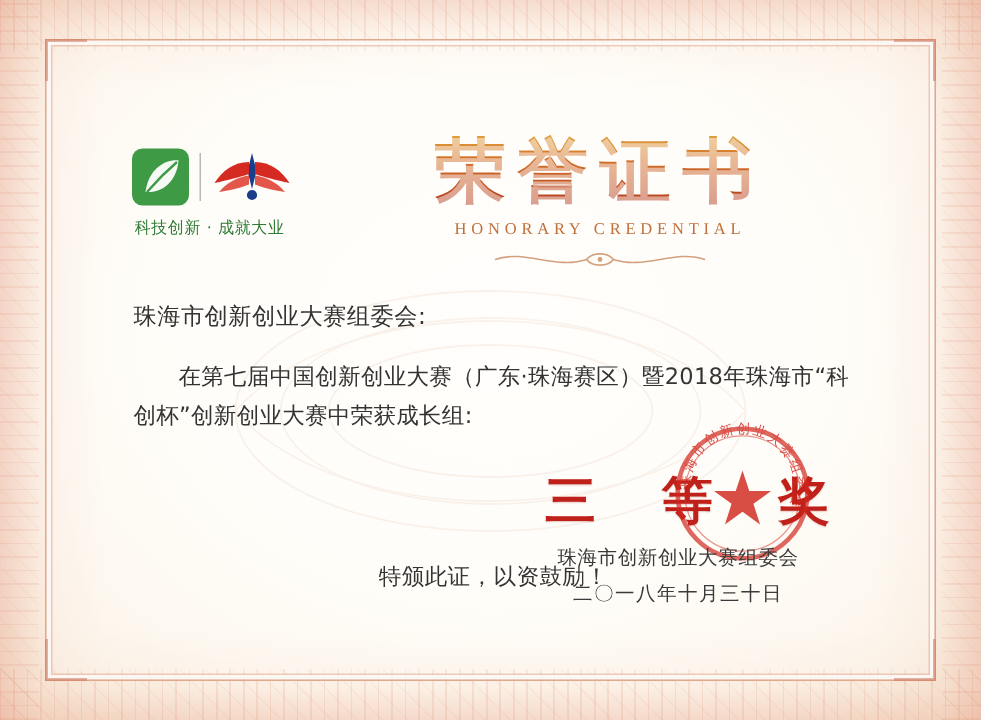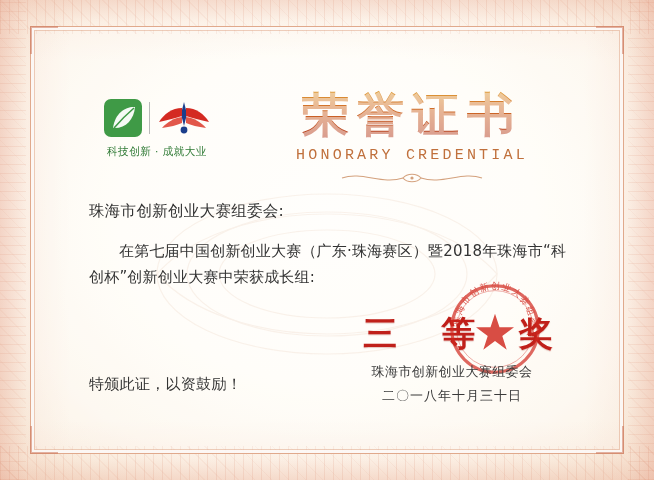--- a/index.html
+++ b/index.html
@@ -99,21 +99,20 @@
   }
 
   
   .logo-block {
     position: absolute;
     left: 12px;
     top: 26px;
     width: 140px;
     display: flex;
     flex-direction: column;
-    align-items: center;
   }
   .logo-marks {
     display: flex;
     align-items: center;
     gap: 6px;
     height: 42px;
   }
   .logo-leaf {
     width: 40px;
     height: 40px;
@@ -133,44 +132,44 @@
     letter-spacing: 0.5px;
     color: #2f7a35;
     font-family: "DejaVu Sans", sans-serif;
     white-space: nowrap;
     transform: scaleX(0.96);
   }
 
   
   .title-block {
     position: absolute;
-    left: 172px;
+    left: 160px;
     top: 18px;
     width: 330px;
     text-align: center;
   }
   .title-cn {
     font-family: "DejaVu Serif", serif;
     font-size: 47px;
     font-weight: bold;
     letter-spacing: 8px;
     color: #b9472a;
     background: linear-gradient(180deg, #e0a23c 0%, #d2702a 35%, #b0341c 100%);
     -webkit-background-clip: text;
     background-clip: text;
     -webkit-text-fill-color: transparent;
     text-shadow: 0 1px 0 rgba(255,255,255,0.5);
     line-height: 1.1;
   }
   .title-en {
     margin-top: 6px;
-    font-size: 15px;
+    font-size: 11px;
     letter-spacing: 3.2px;
     color: #c0703c;
-    font-family: Liberation Mono, monospace;
+    font-family: Liberation Serif, serif;
   }
   .title-flourish {
     margin: 7px auto 0;
     width: 150px;
     height: 14px;
     opacity: 0.8;
   }
 
   
   .body-block {
@@ -203,20 +202,21 @@
     letter-spacing: 16px;
     text-indent: 16px;
     color: #c0201a;
     text-shadow: 0 1px 1px rgba(150,30,20,0.25);
   }
   .closing {
     margin-top: 18px;
     font-size: 15px;
     letter-spacing: 0.3px;
     color: #333;
+    text-align: center;
   }
 
   
   .signature-block {
     position: absolute;
     right: 12px;
     bottom: 8px;
     width: 230px;
     text-align: center;
     font-family: "DejaVu Sans", sans-serif;

